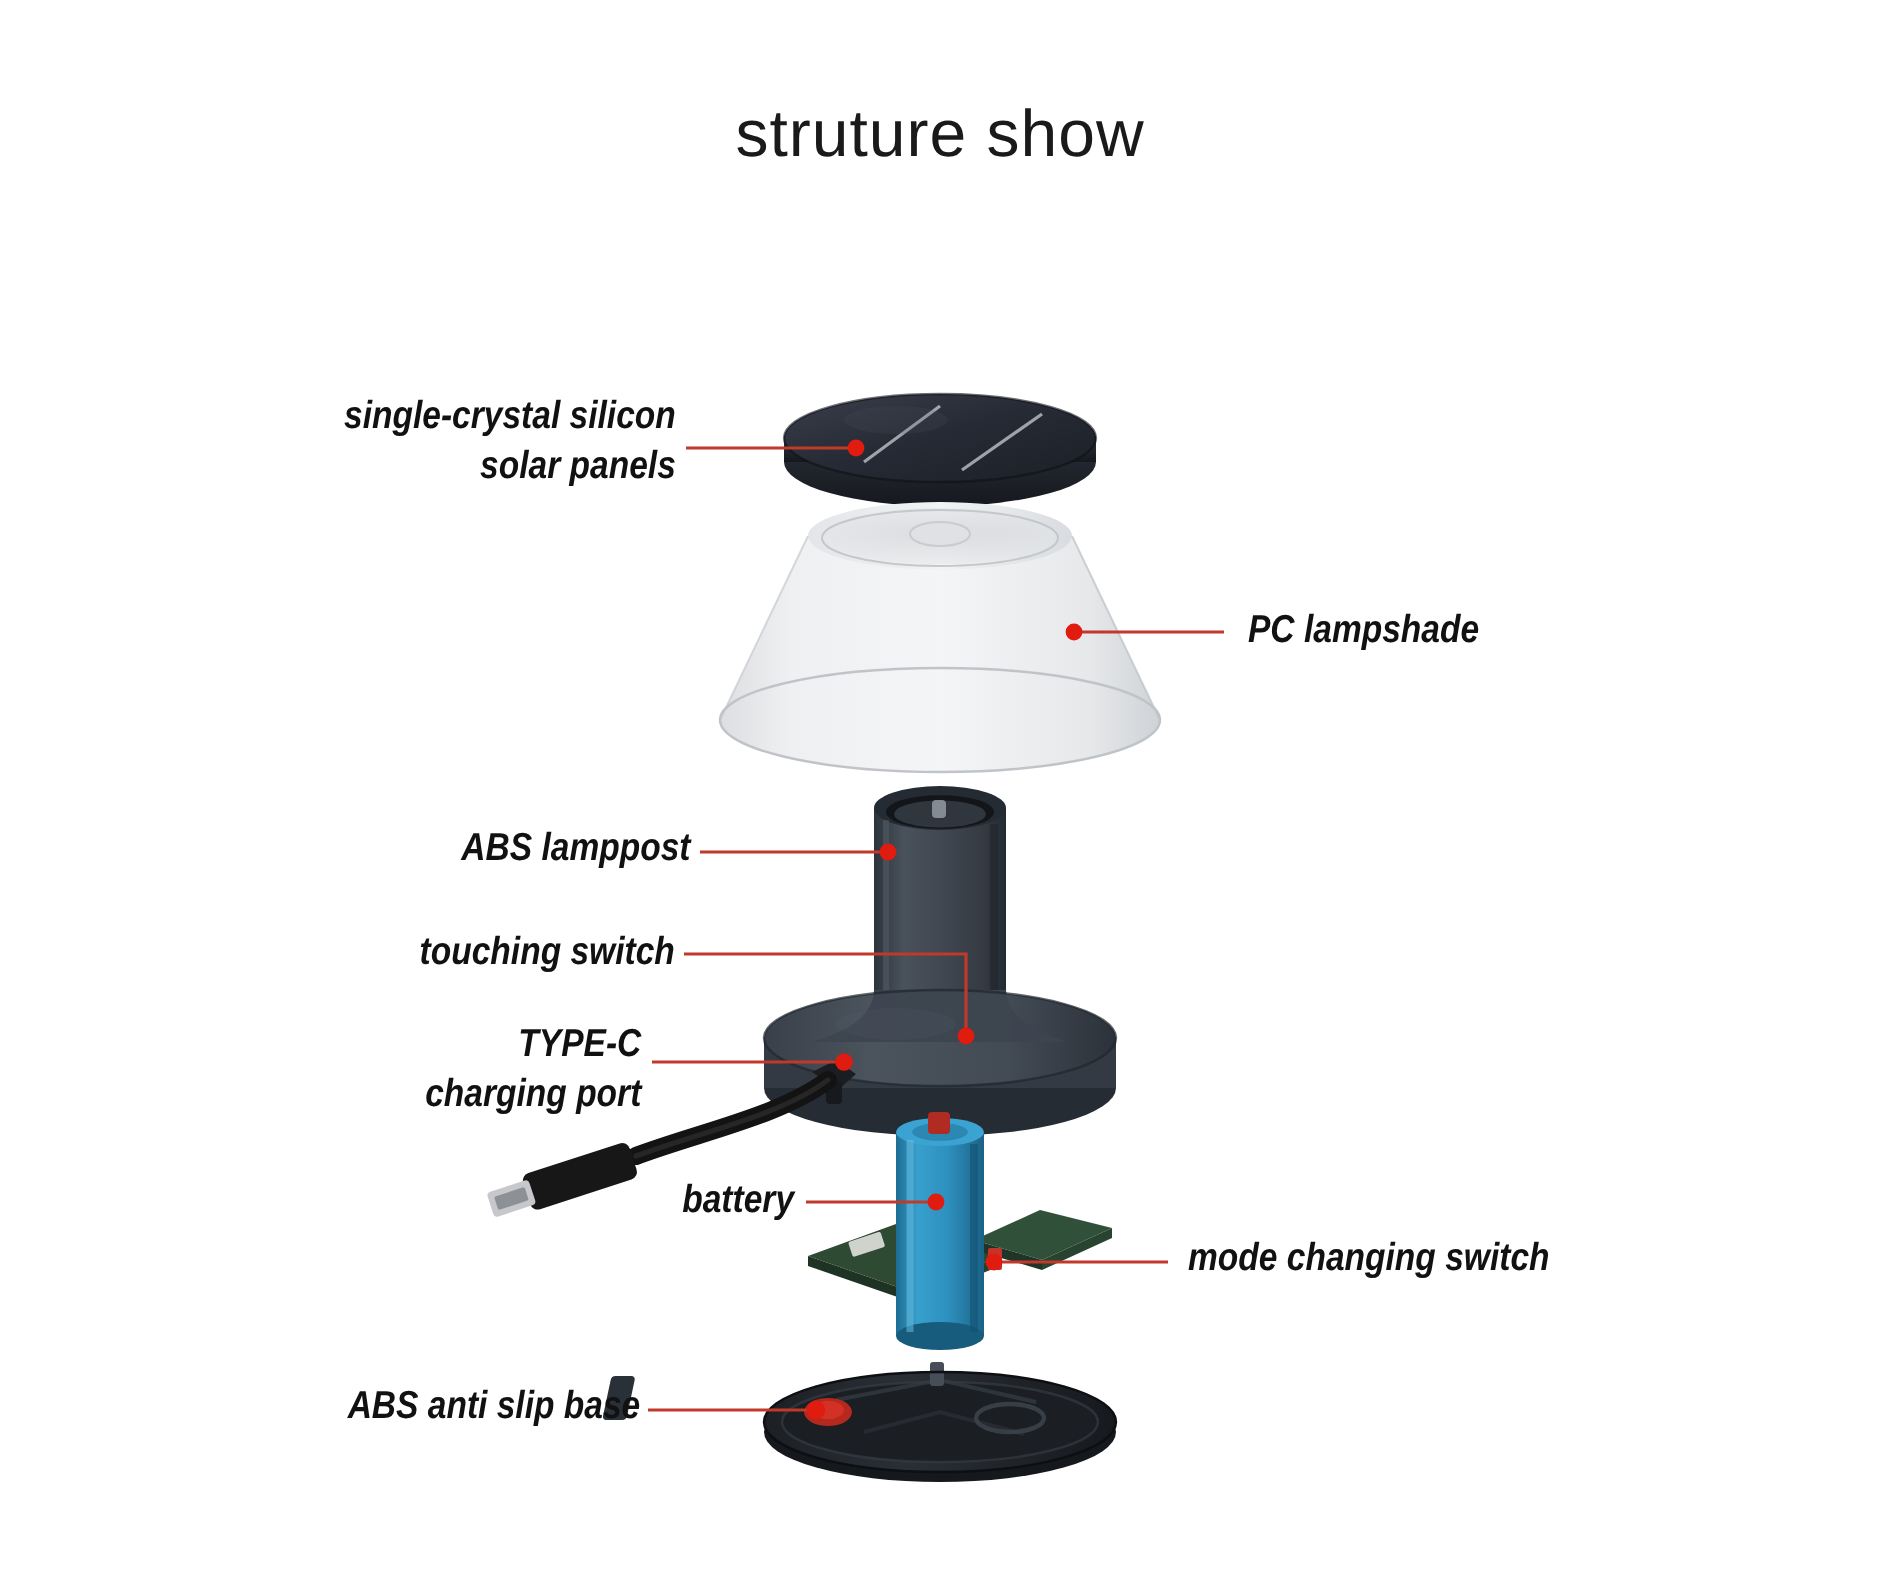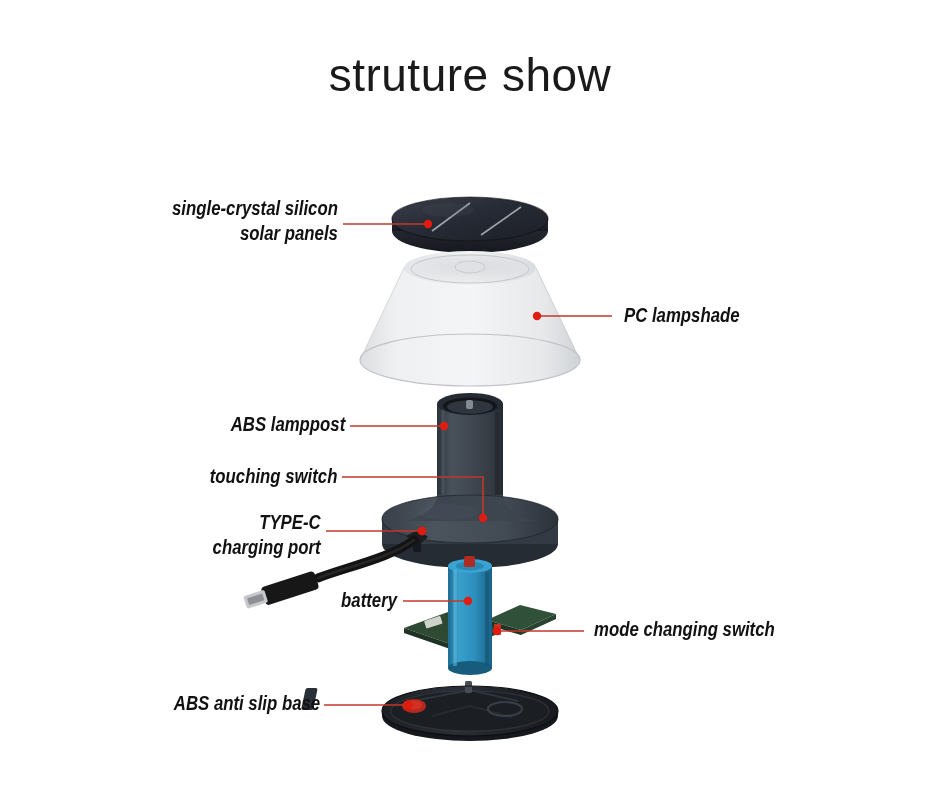--- a/index.html
+++ b/index.html
@@ -17,21 +17,21 @@
     background: #ffffff;
     overflow: hidden;
   }
   #page-title {
     position: absolute;
     left: 0;
     top: 48px;
     width: 940px;
     text-align: center;
     font-family: "Liberation Sans", sans-serif;
-    font-size: 46px;
+    font-size: 33px;
     font-weight: 400;
     color: #1a1a1a;
     letter-spacing: 0.5px;
   }
   .callout-label {
     position: absolute;
     font-family: "Liberation Sans", sans-serif;
     font-style: italic;
     font-weight: 700;
     font-size: 19.5px;

